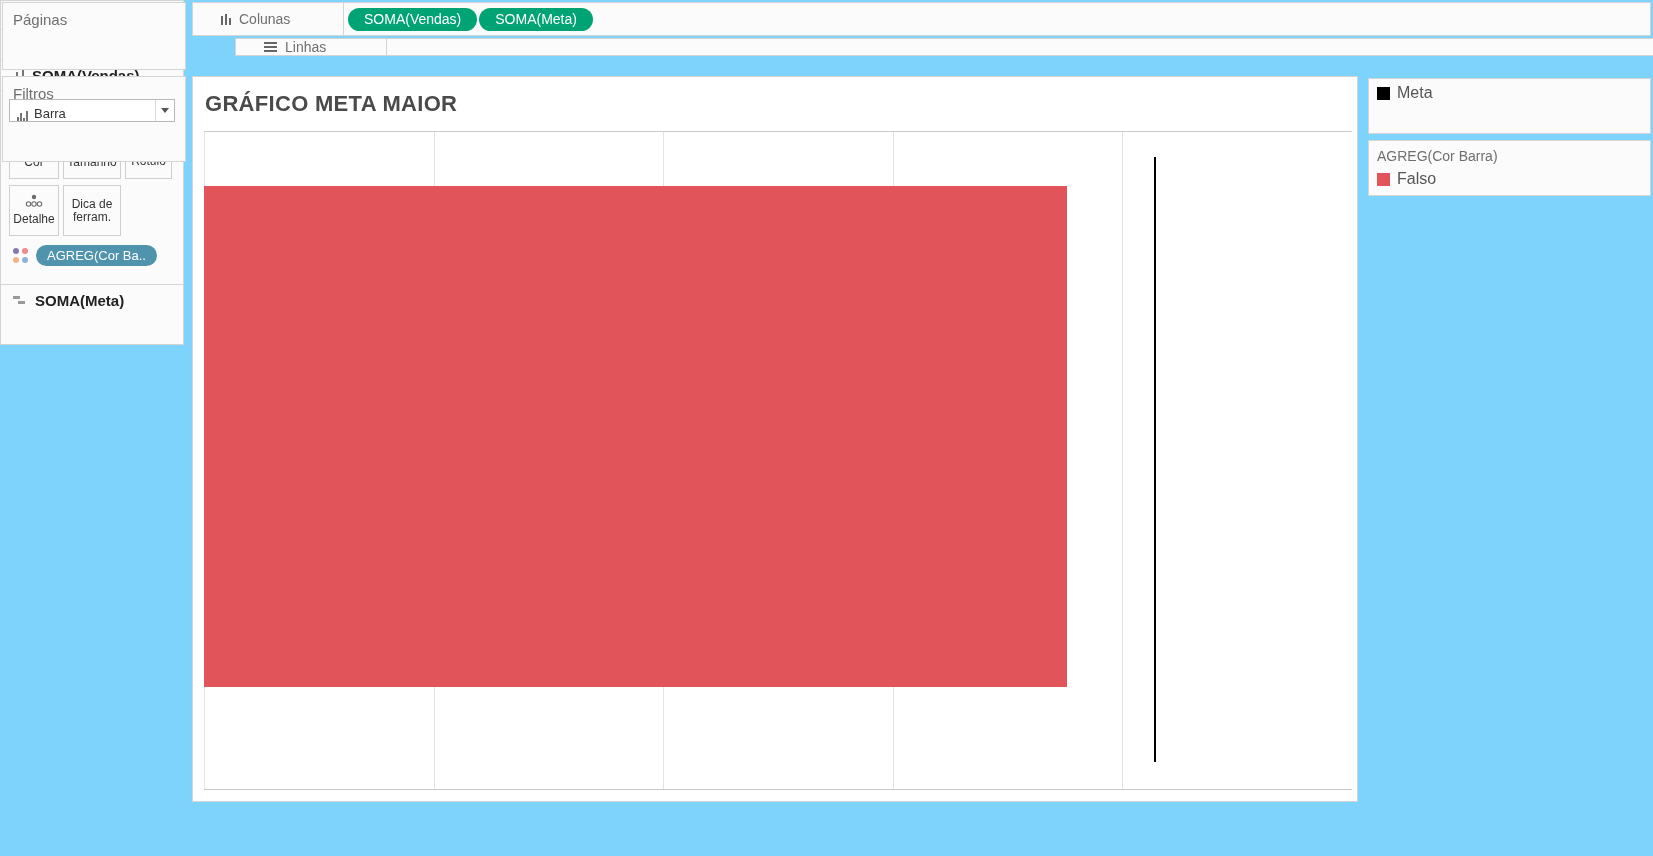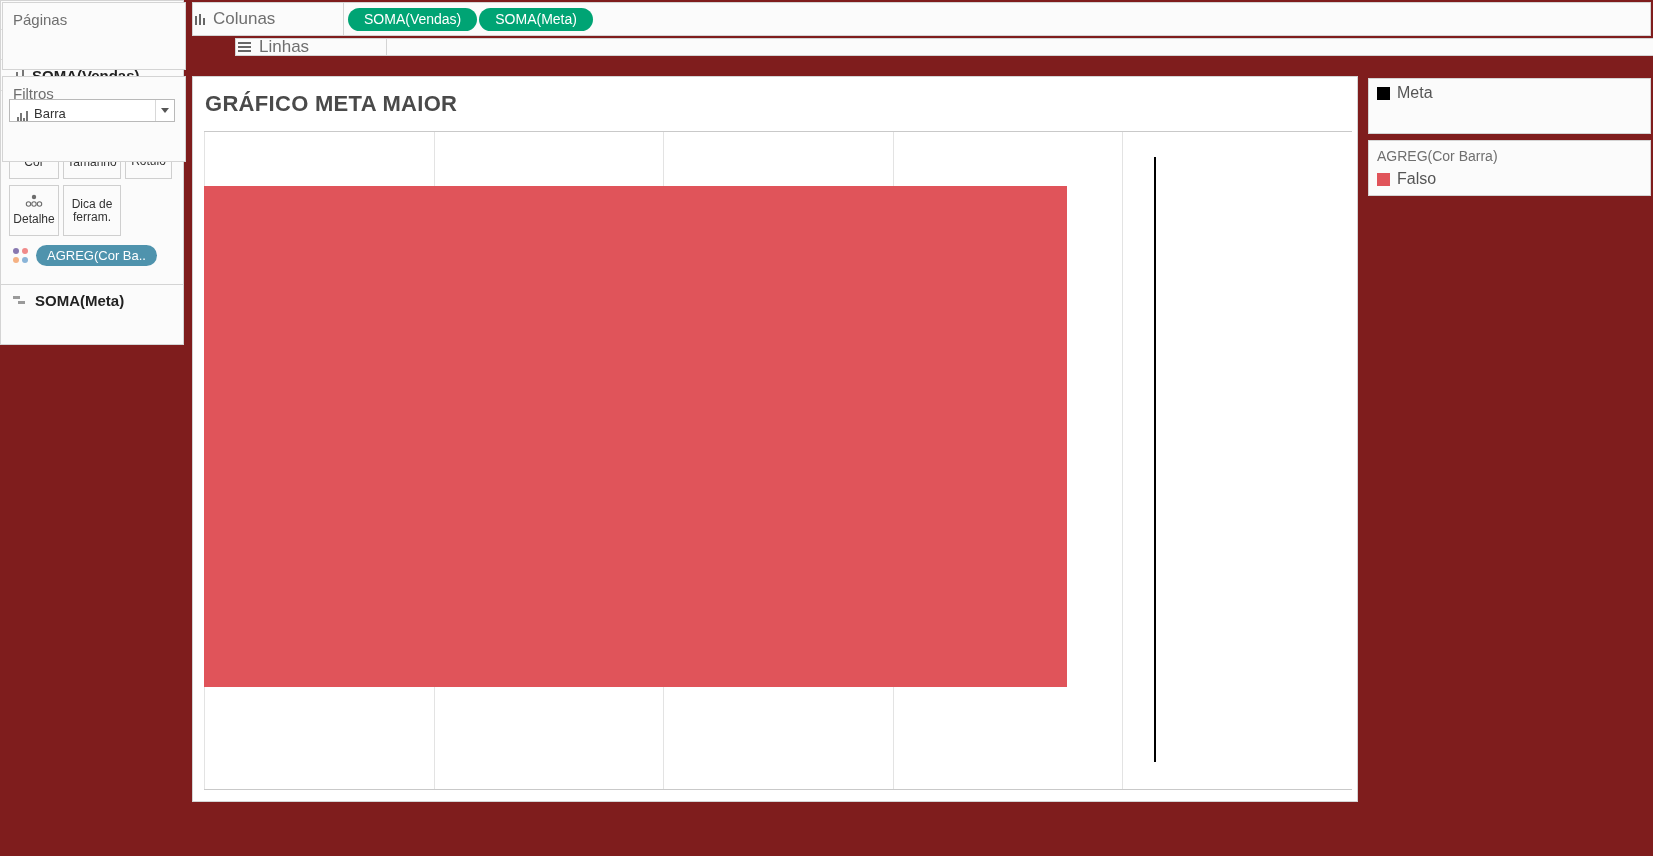--- a/index.html
+++ b/index.html
@@ -6,21 +6,21 @@
   html, body {
     margin: 0; padding: 0;
     width: 1653px; height: 856px;
     background: #f5f5f5;
     font-family: "Liberation Sans", sans-serif;
     overflow: hidden;
   }
   #app {
     position: relative;
     width: 1653px; height: 856px;
-    background: #7f1d1d;
+    background: #7dd3fc;
   }
 
   
   .panel {
     position: absolute;
     background: #fbfbfb;
     border: 1px solid #d4d4d4;
   }
   .panel-title {
     font-size: 15px;
@@ -147,23 +147,23 @@
   .shelf {
     position: absolute;
     display: flex;
     align-items: stretch;
   }
   .shelf-label {
     width: 152px;
     background: #fbfbfb;
     border: 1px solid #d4d4d4;
     display: flex; align-items: center;
-    padding-left: 2px;
+    padding-left: 28px;
     gap: 8px;
-    font-size: 17px; color: #6f6f6f;
+    font-size: 14px; color: #6f6f6f;
   }
   .shelf-drop {
     flex: 1;
     background: #fbfbfb;
     border: 1px solid #d4d4d4;
     border-left: none;
     display: flex; align-items: center;
     padding-left: 4px;
     gap: 2px;
   }

